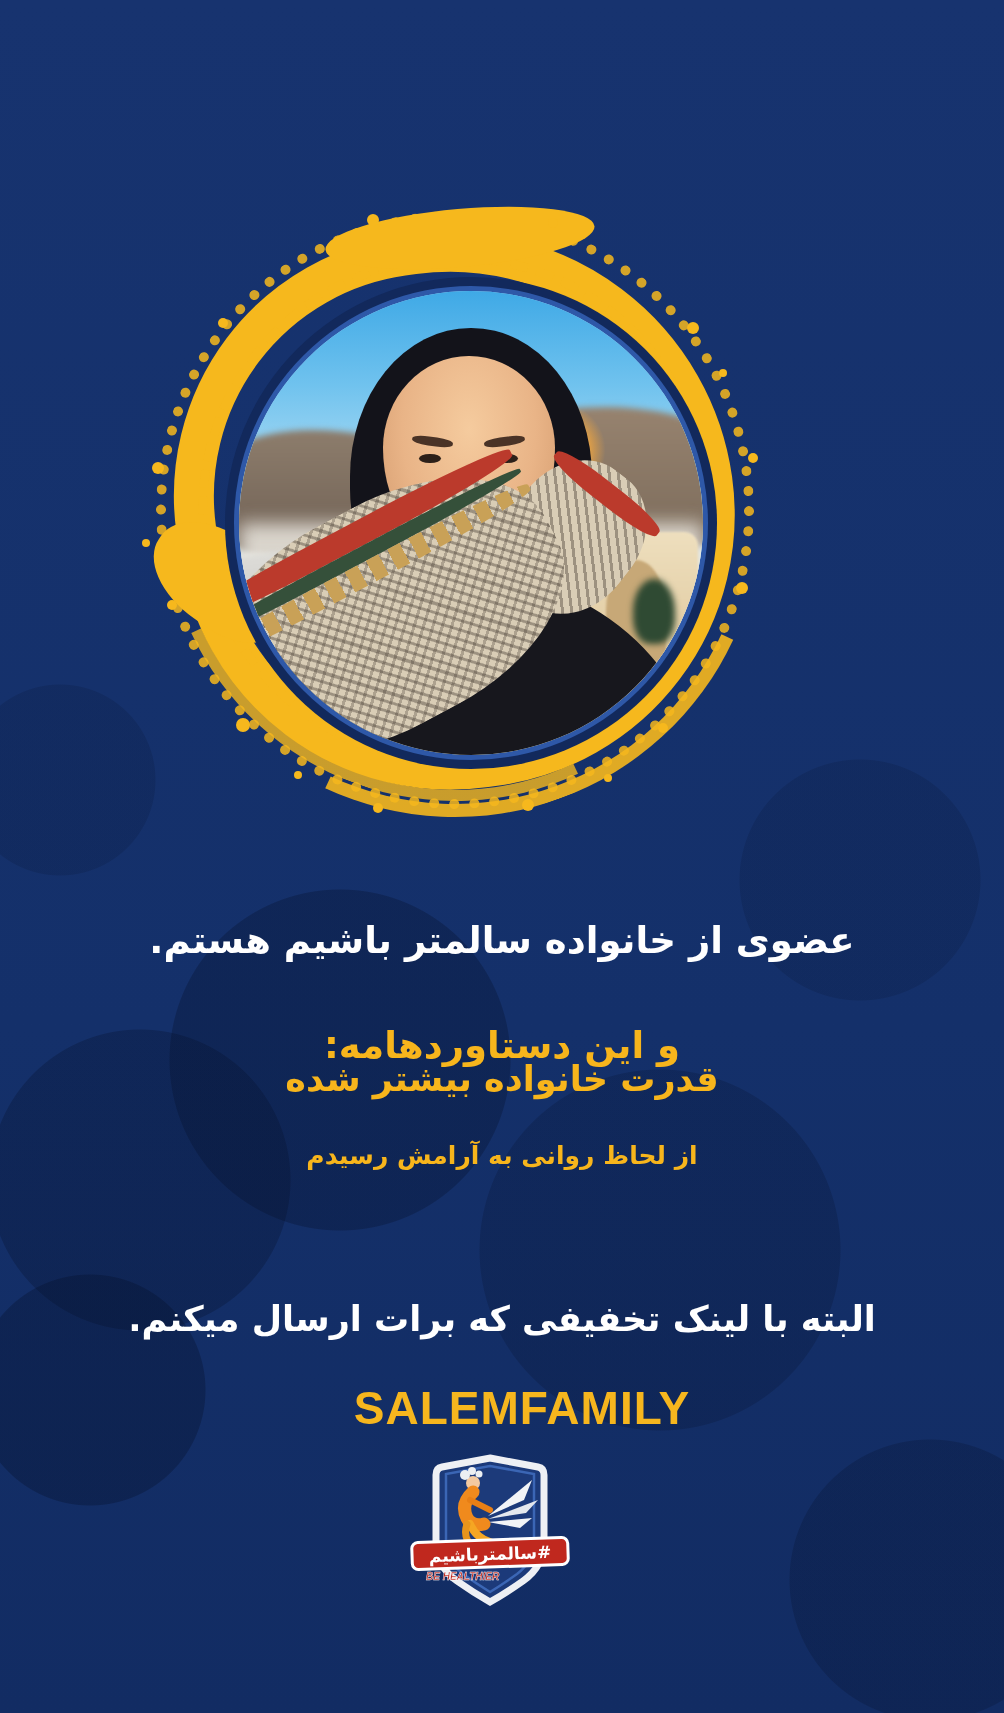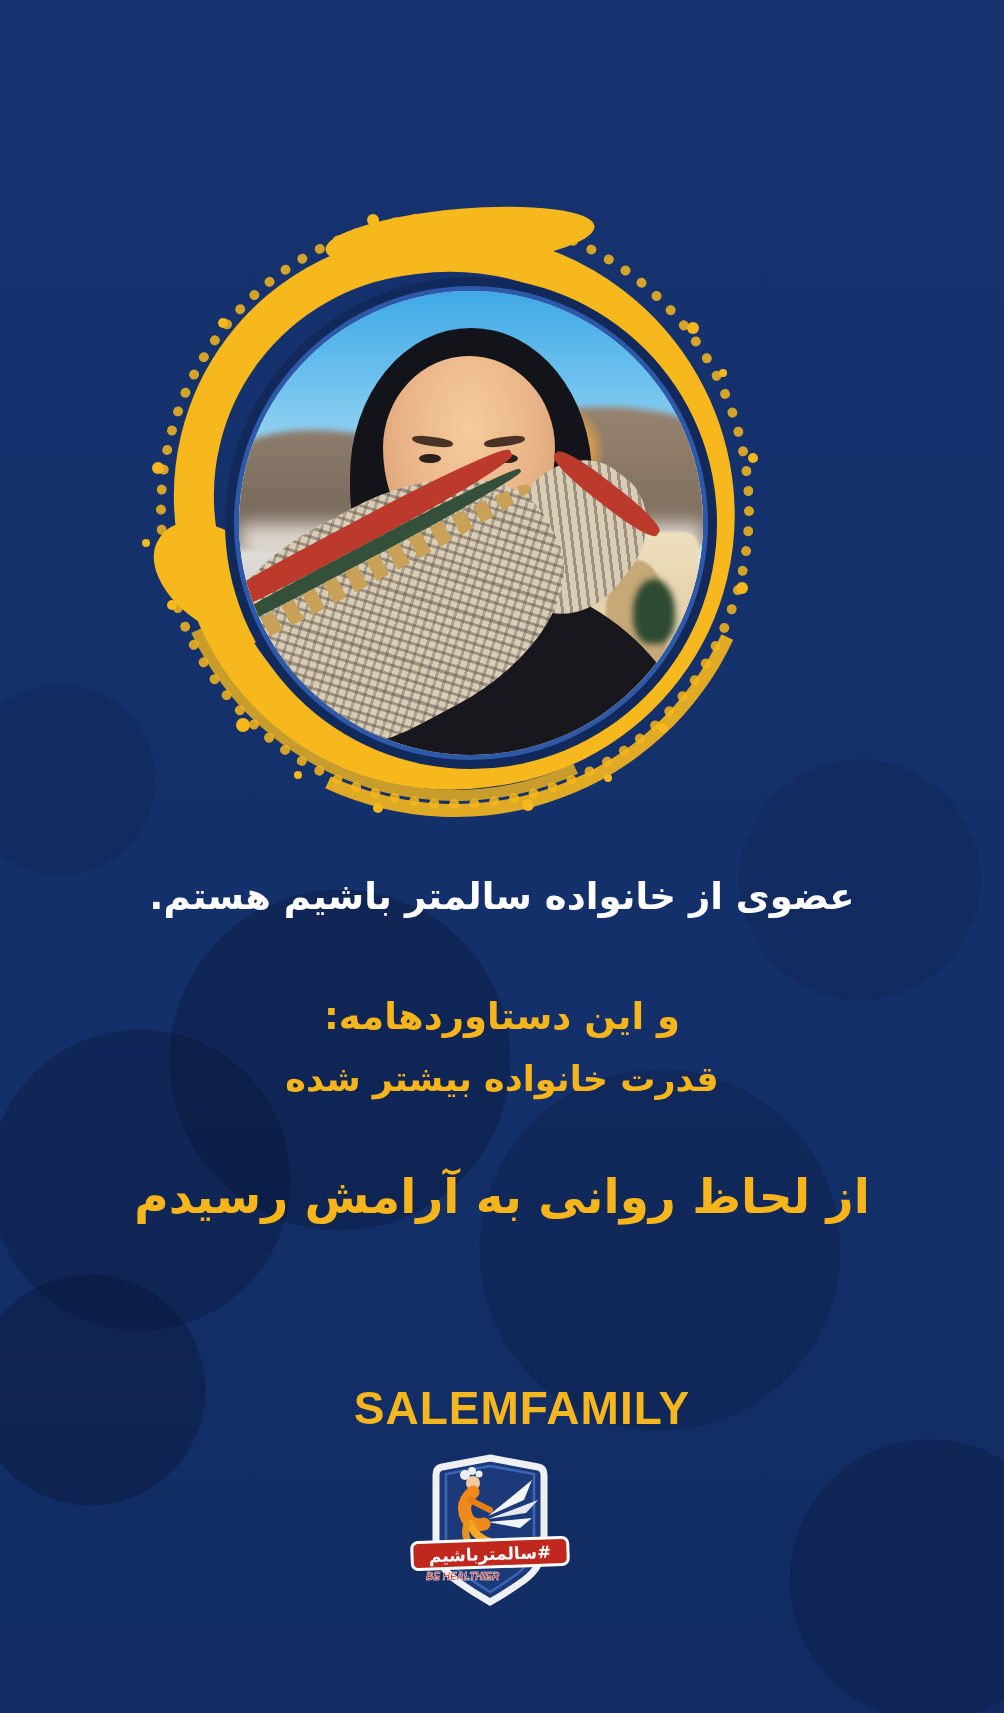--- a/index.html
+++ b/index.html
@@ -111,25 +111,25 @@
   .p-scarf2-red{position:absolute;left:0;top:8%;width:100%;height:14%;
     background:#bb3a2c;border-radius:40%;}
 
   
   .line{position:absolute;left:0;right:0;margin:0;text-align:center;
     font-weight:bold;line-height:1.15;white-space:pre-wrap;}
   .rtl{direction:rtl;}
   .white{color:#ffffff;}
   .yellow{color:#f7b51c;}
   .t-name{top:848px;font-size:38px;}
-  .t-member{top:876px;font-size:37px;}
-  .t-achv-head{top:996px;font-size:37px;}
+  .t-member{top:920px;font-size:37px;}
+  .t-achv-head{top:1025px;font-size:37px;}
   .t-achv-1{top:1059px;font-size:35px;}
   .t-achv-2{top:1114px;font-size:35px;}
-  .t-achv-3{top:1170px;font-size:47px;text-align:center;}
+  .t-achv-3{top:1142px;font-size:25px;text-align:center;}
   .t-cta-1{top:1242px;font-size:35px;}
   .t-cta-2{top:1299px;font-size:35px;}
   .t-campaign{top:1382px;font-size:46px;color:#f6b61e;
     font-family:"Liberation Sans","DejaVu Sans",sans-serif;letter-spacing:1px;direction:ltr;padding-left:40px;}
 
   
   .logo{position:absolute;left:370px;top:1450px;width:240px;height:175px;}
   .logo svg{display:block;width:100%;height:100%;}
 </style>
 </head>
@@ -184,20 +184,21 @@
       </div>
     </div>
   </div>
 
   <p class="line rtl white t-member">عضوی از خانواده سالمتر باشیم هستم.</p>
 
   <p class="line rtl yellow t-achv-head">و این دستاوردهامه:</p>
   <p class="line rtl yellow t-achv-1">قدرت خانواده بیشتر شده</p>
   <p class="line rtl yellow t-achv-3">از لحاظ روانی به آرامش رسیدم</p>
 
+  <p class="line rtl white t-cta-2">البته با لینک تخفیفی که برات ارسال میکنم.</p>
 
   <p class="line t-campaign">SALEMFAMILY</p>
 
   <div class="logo">
     <svg viewBox="0 0 240 175">
 
       <g>
         <path d="M120 8 L168 17 Q174 18 174 25 L174 92 Q174 116 153 131 Q136 143 120 152 Q104 143 87 131 Q66 116 66 92 L66 25 Q66 18 72 17 Z" fill="#1c3a7a" stroke="#eef0f4" stroke-width="7"></path>
         <path d="M120 16 L164 24 L164 91 Q164 111 147 124 Q133 134 120 142 Q107 134 93 124 Q76 111 76 91 L76 24 Z" fill="none" stroke="#3b66b5" stroke-width="2.5"></path>
       </g>

